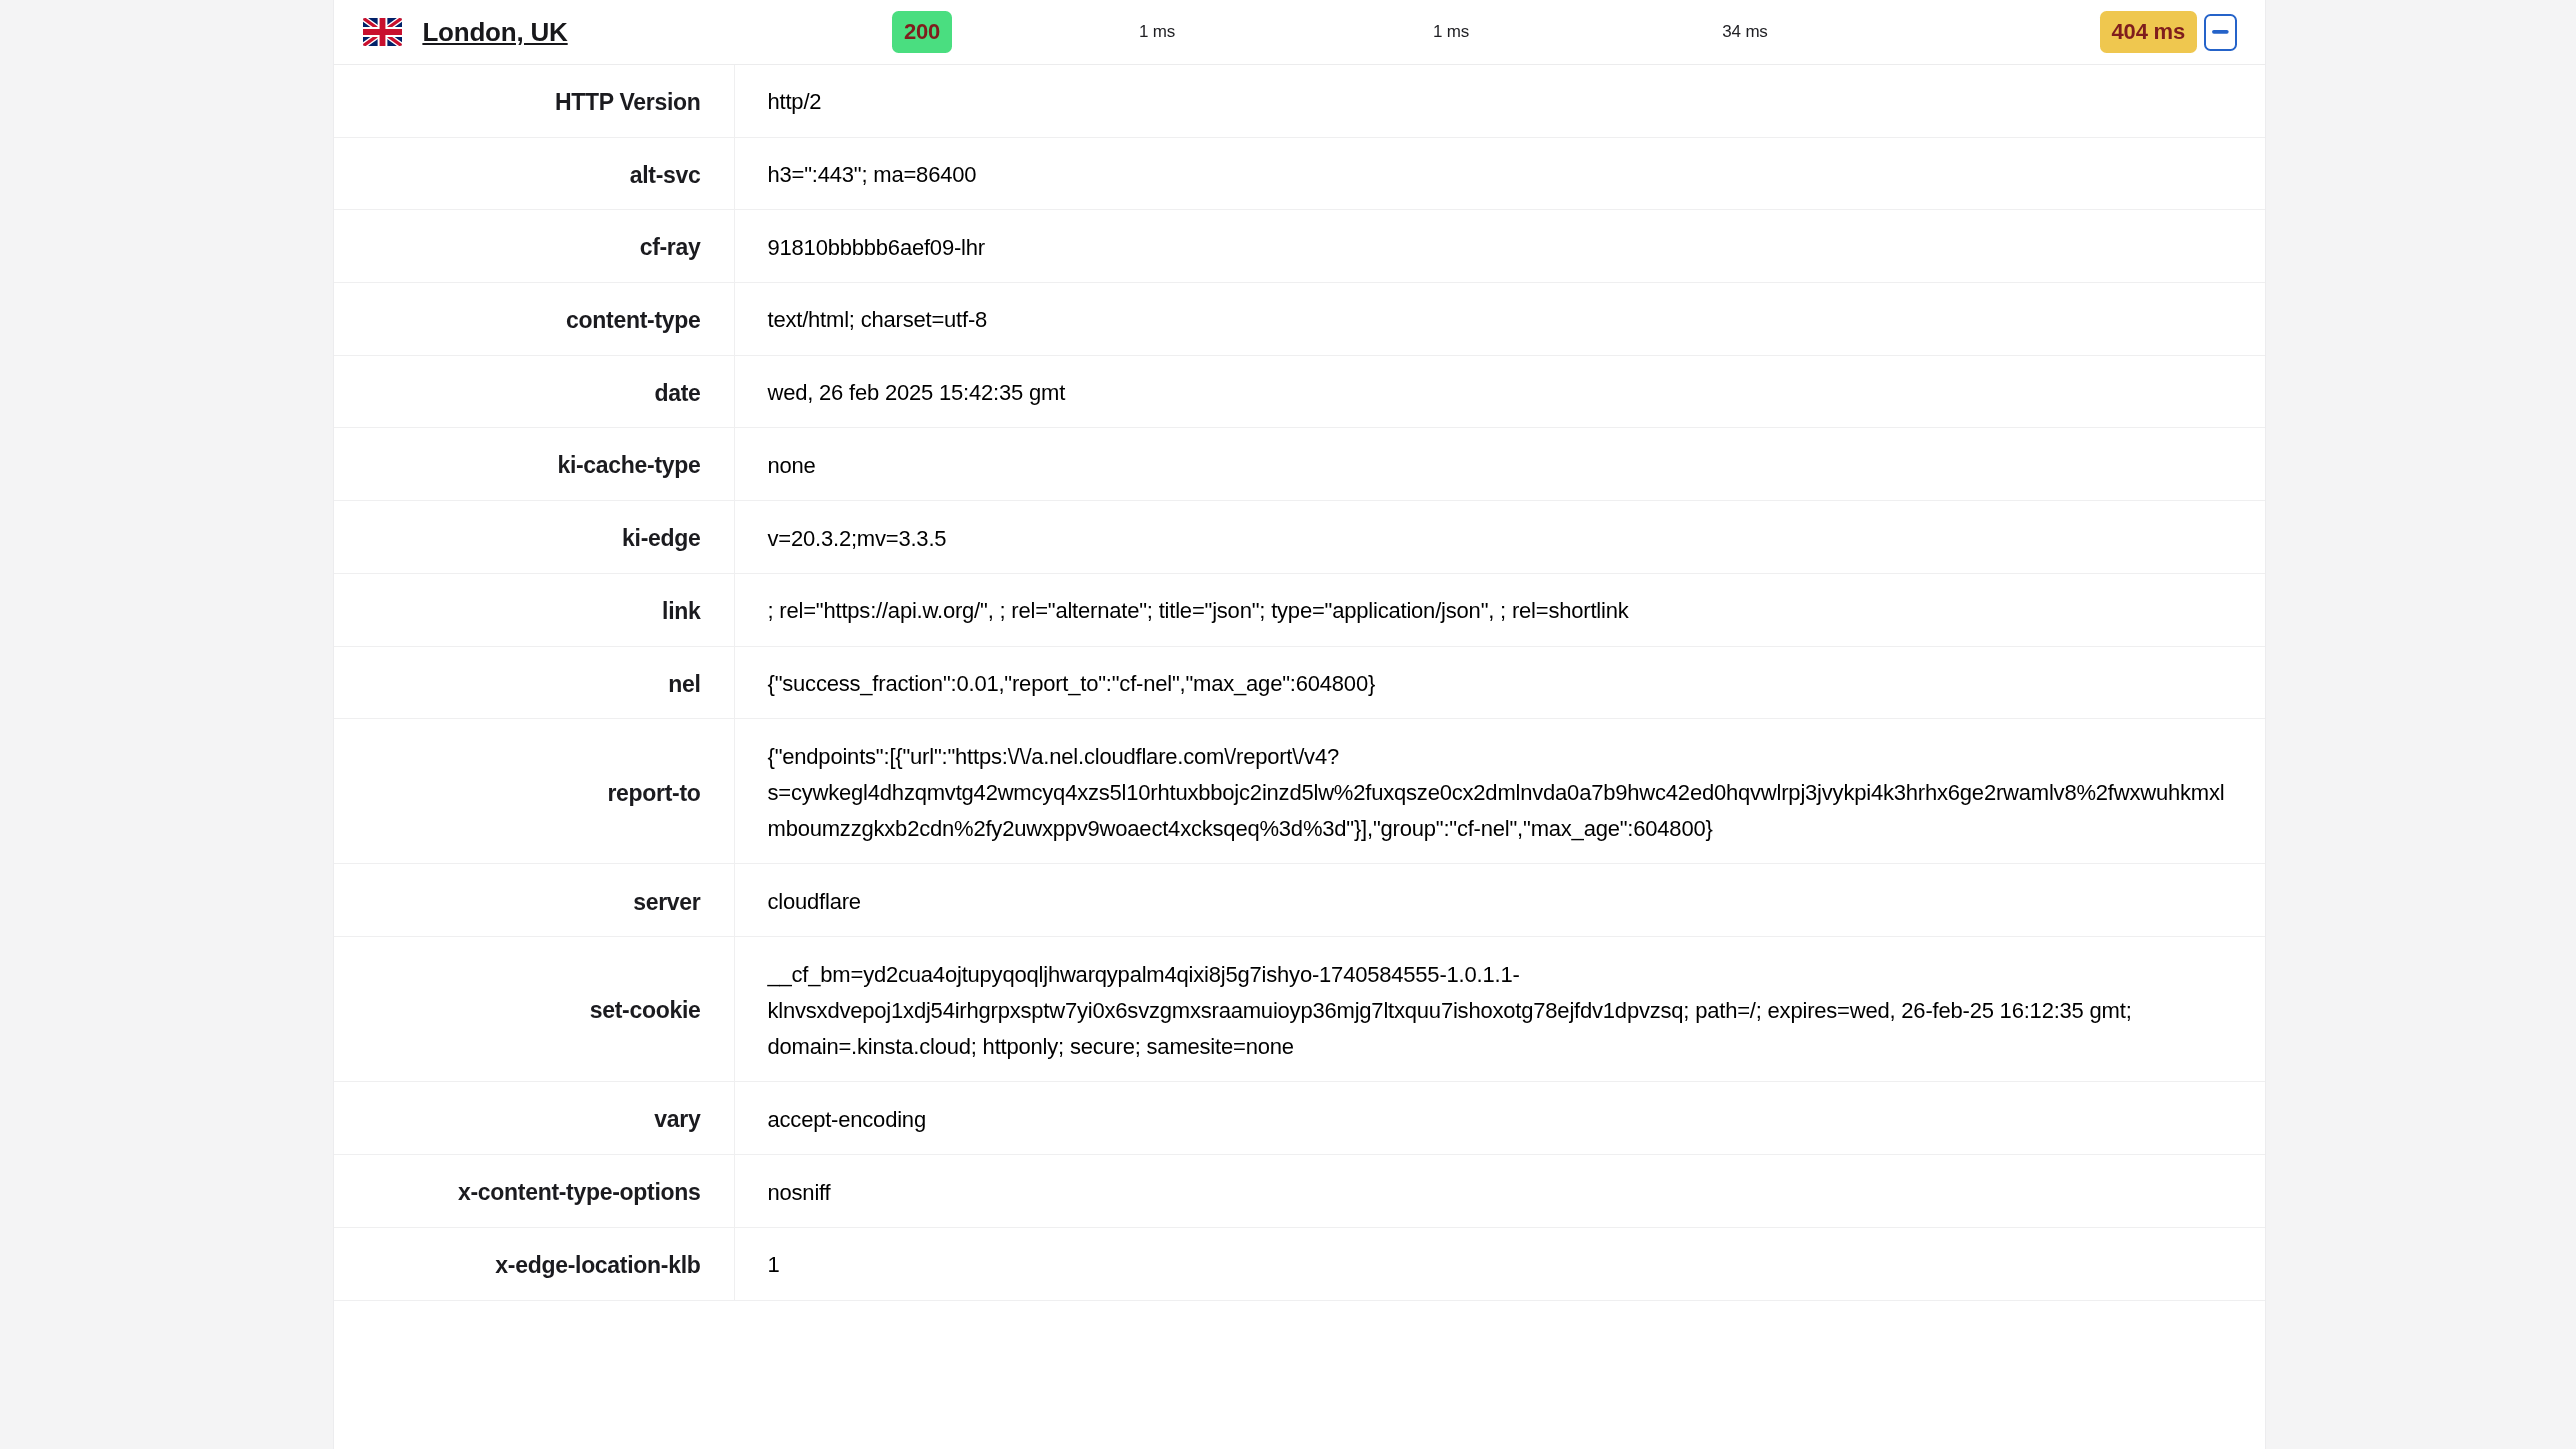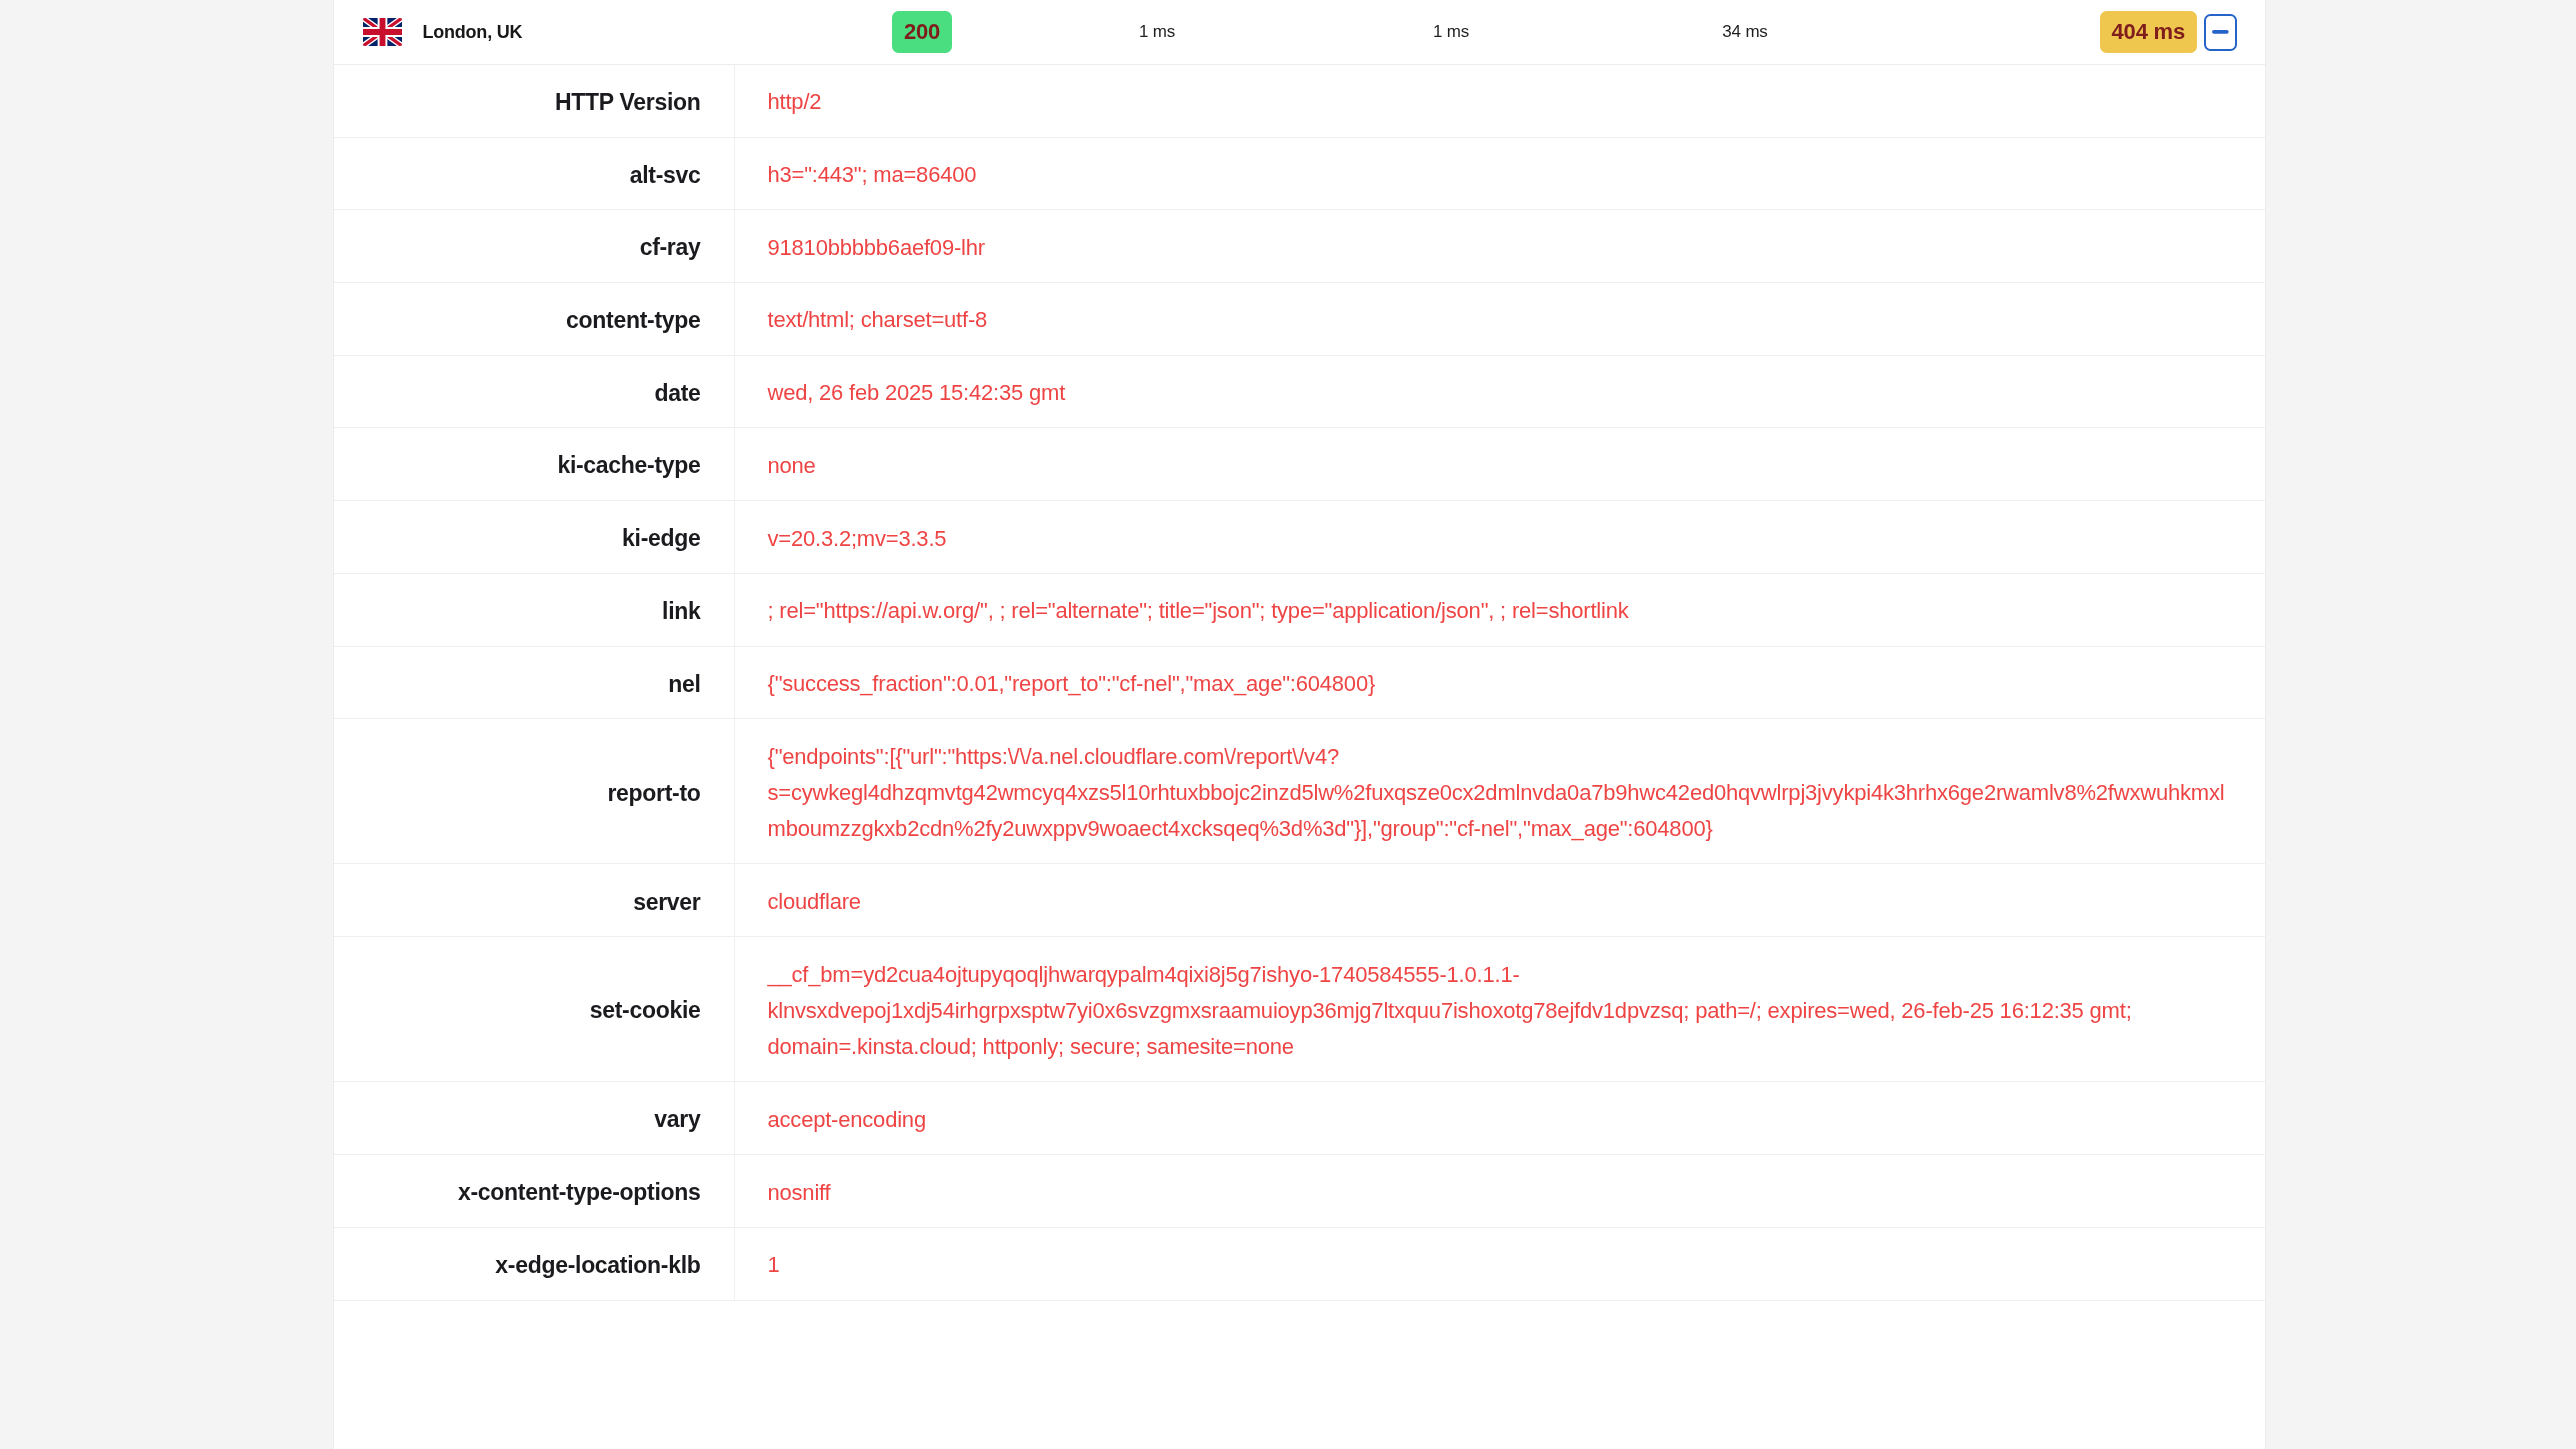--- a/index.html
+++ b/index.html
@@ -52,25 +52,26 @@
   .flag-icon {
     width: 39px;
     height: 28px;
     flex: none;
     display: block;
     border-radius: 1.9px;
     overflow: hidden;
   }
 
   .loc-name {
-    font-size: 18px;
+    font-size: 26px;
     font-weight: bold;
     color: #18181b;
     letter-spacing: -0.2px;
     white-space: nowrap;
+    text-decoration: underline;
   }
 
   .status-cell {
     width: 176px;
     flex: none;
     display: flex;
     justify-content: center;
   }
 
   .badge {
@@ -147,21 +148,21 @@
     color: #1b1b1f;
     letter-spacing: -0.3px;
     border-right: 1.9px solid #efeff0;
     white-space: nowrap;
   }
 
   td.h-val {
     padding-left: 33px;
     padding-right: 39px;
     font-size: 22px;
-    color: #ef4444;
+    color: #000000;
     letter-spacing: -0.2px;
     line-height: 1.65;
     word-break: break-word;
     overflow-wrap: anywhere;
   }
 </style>
 </head>
 <body>
 
 <div class="page">

